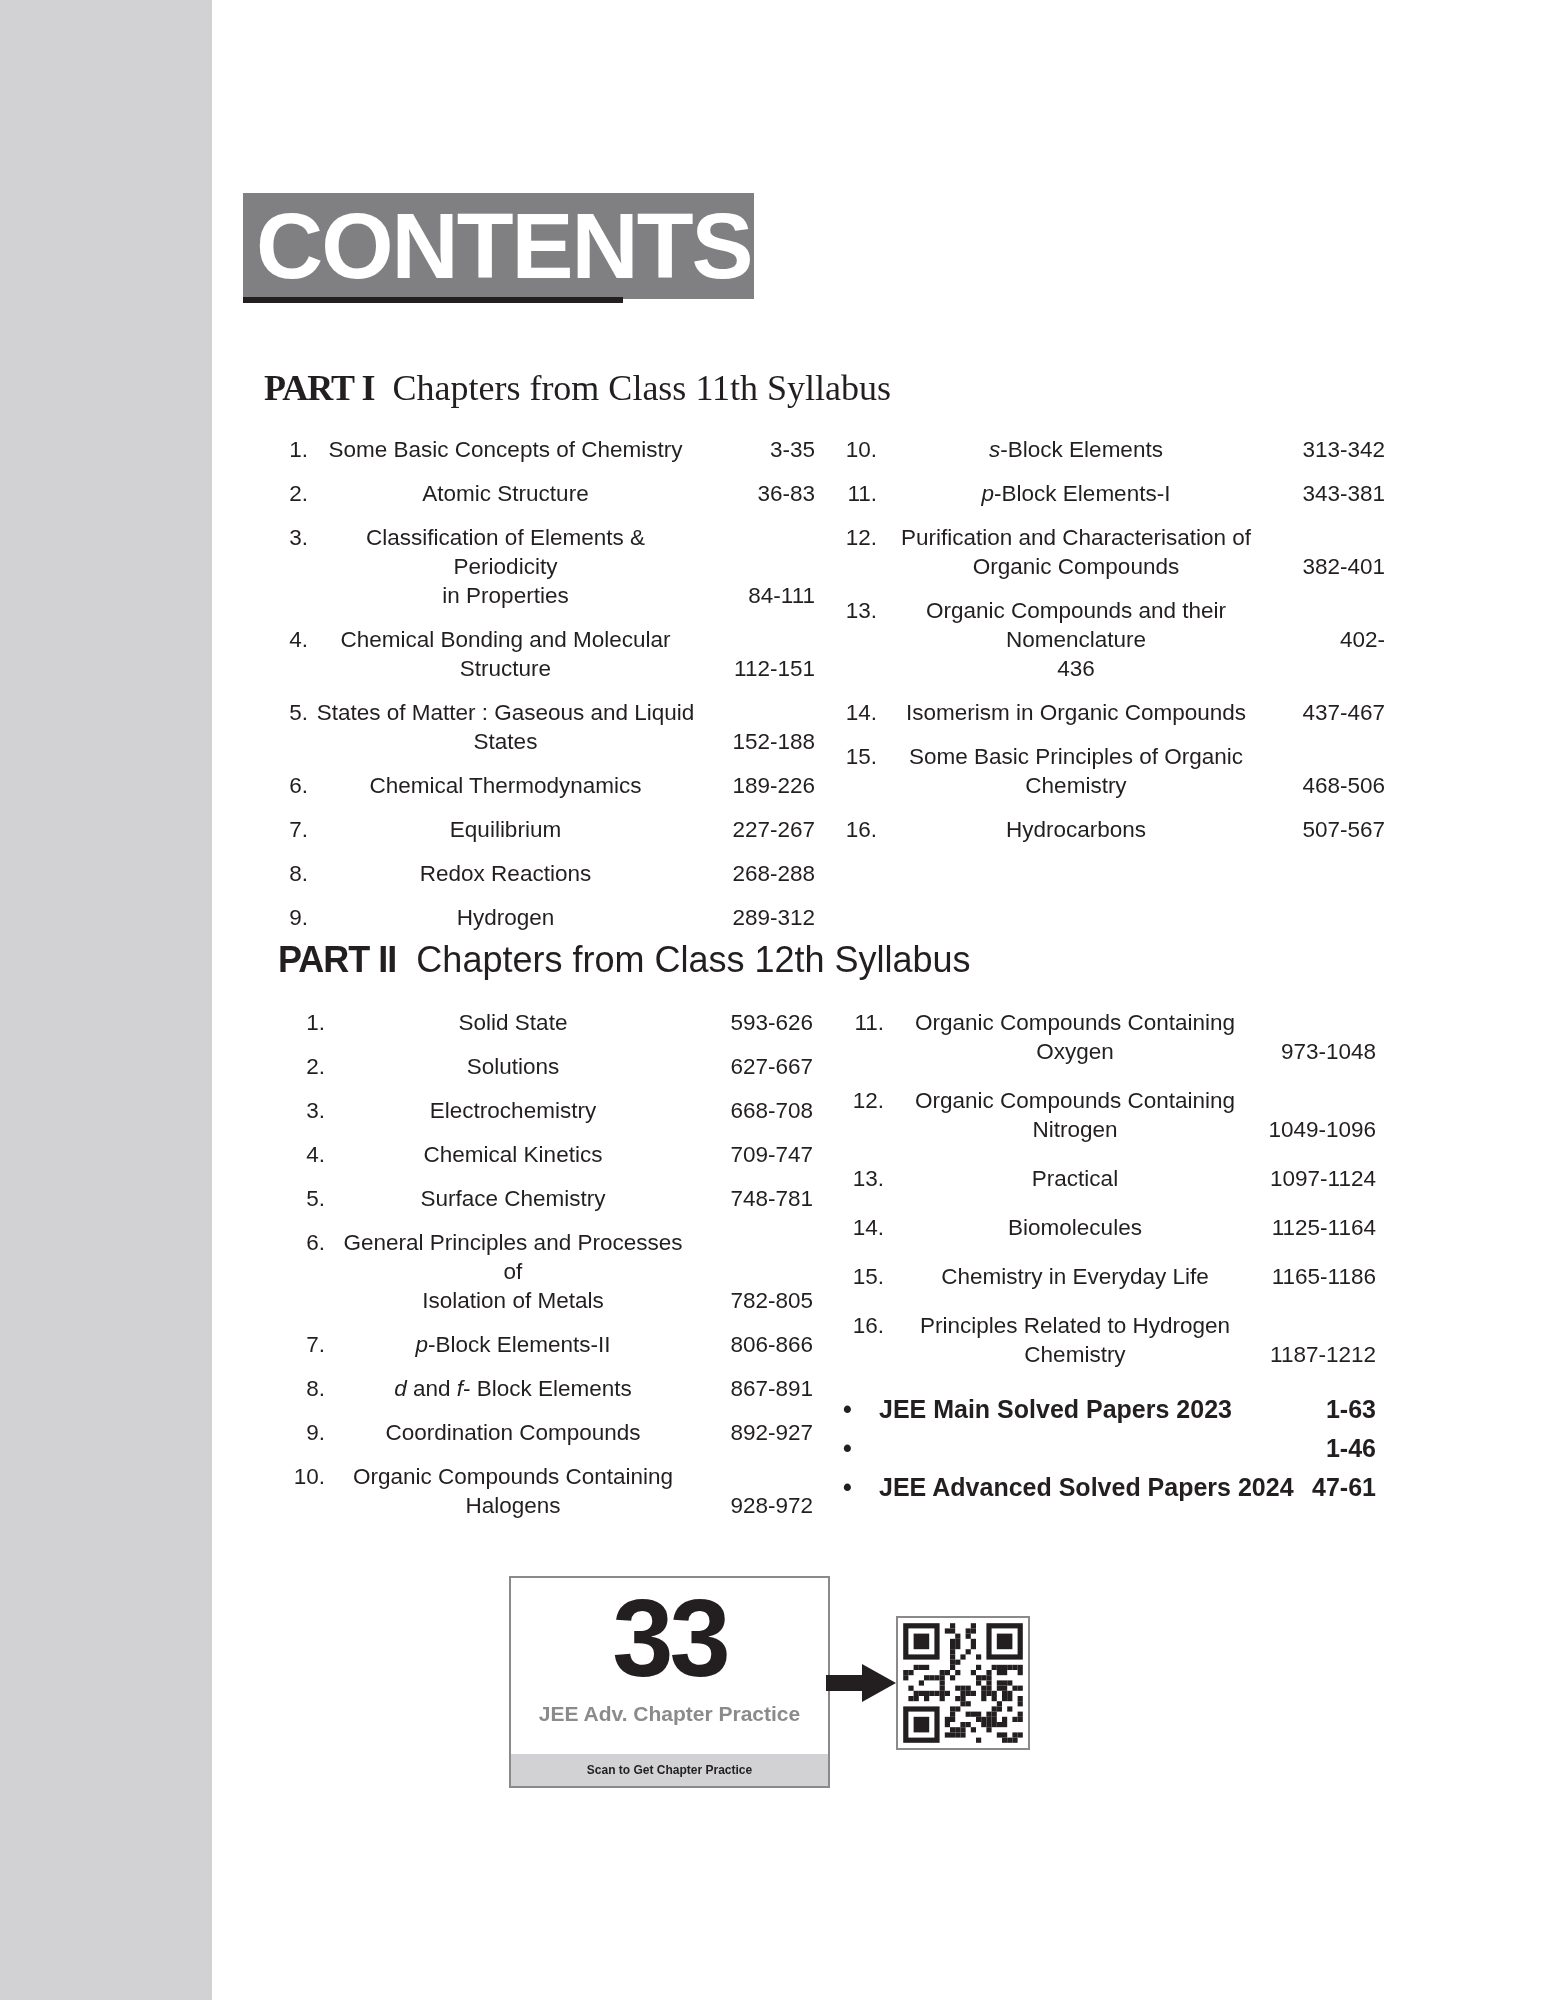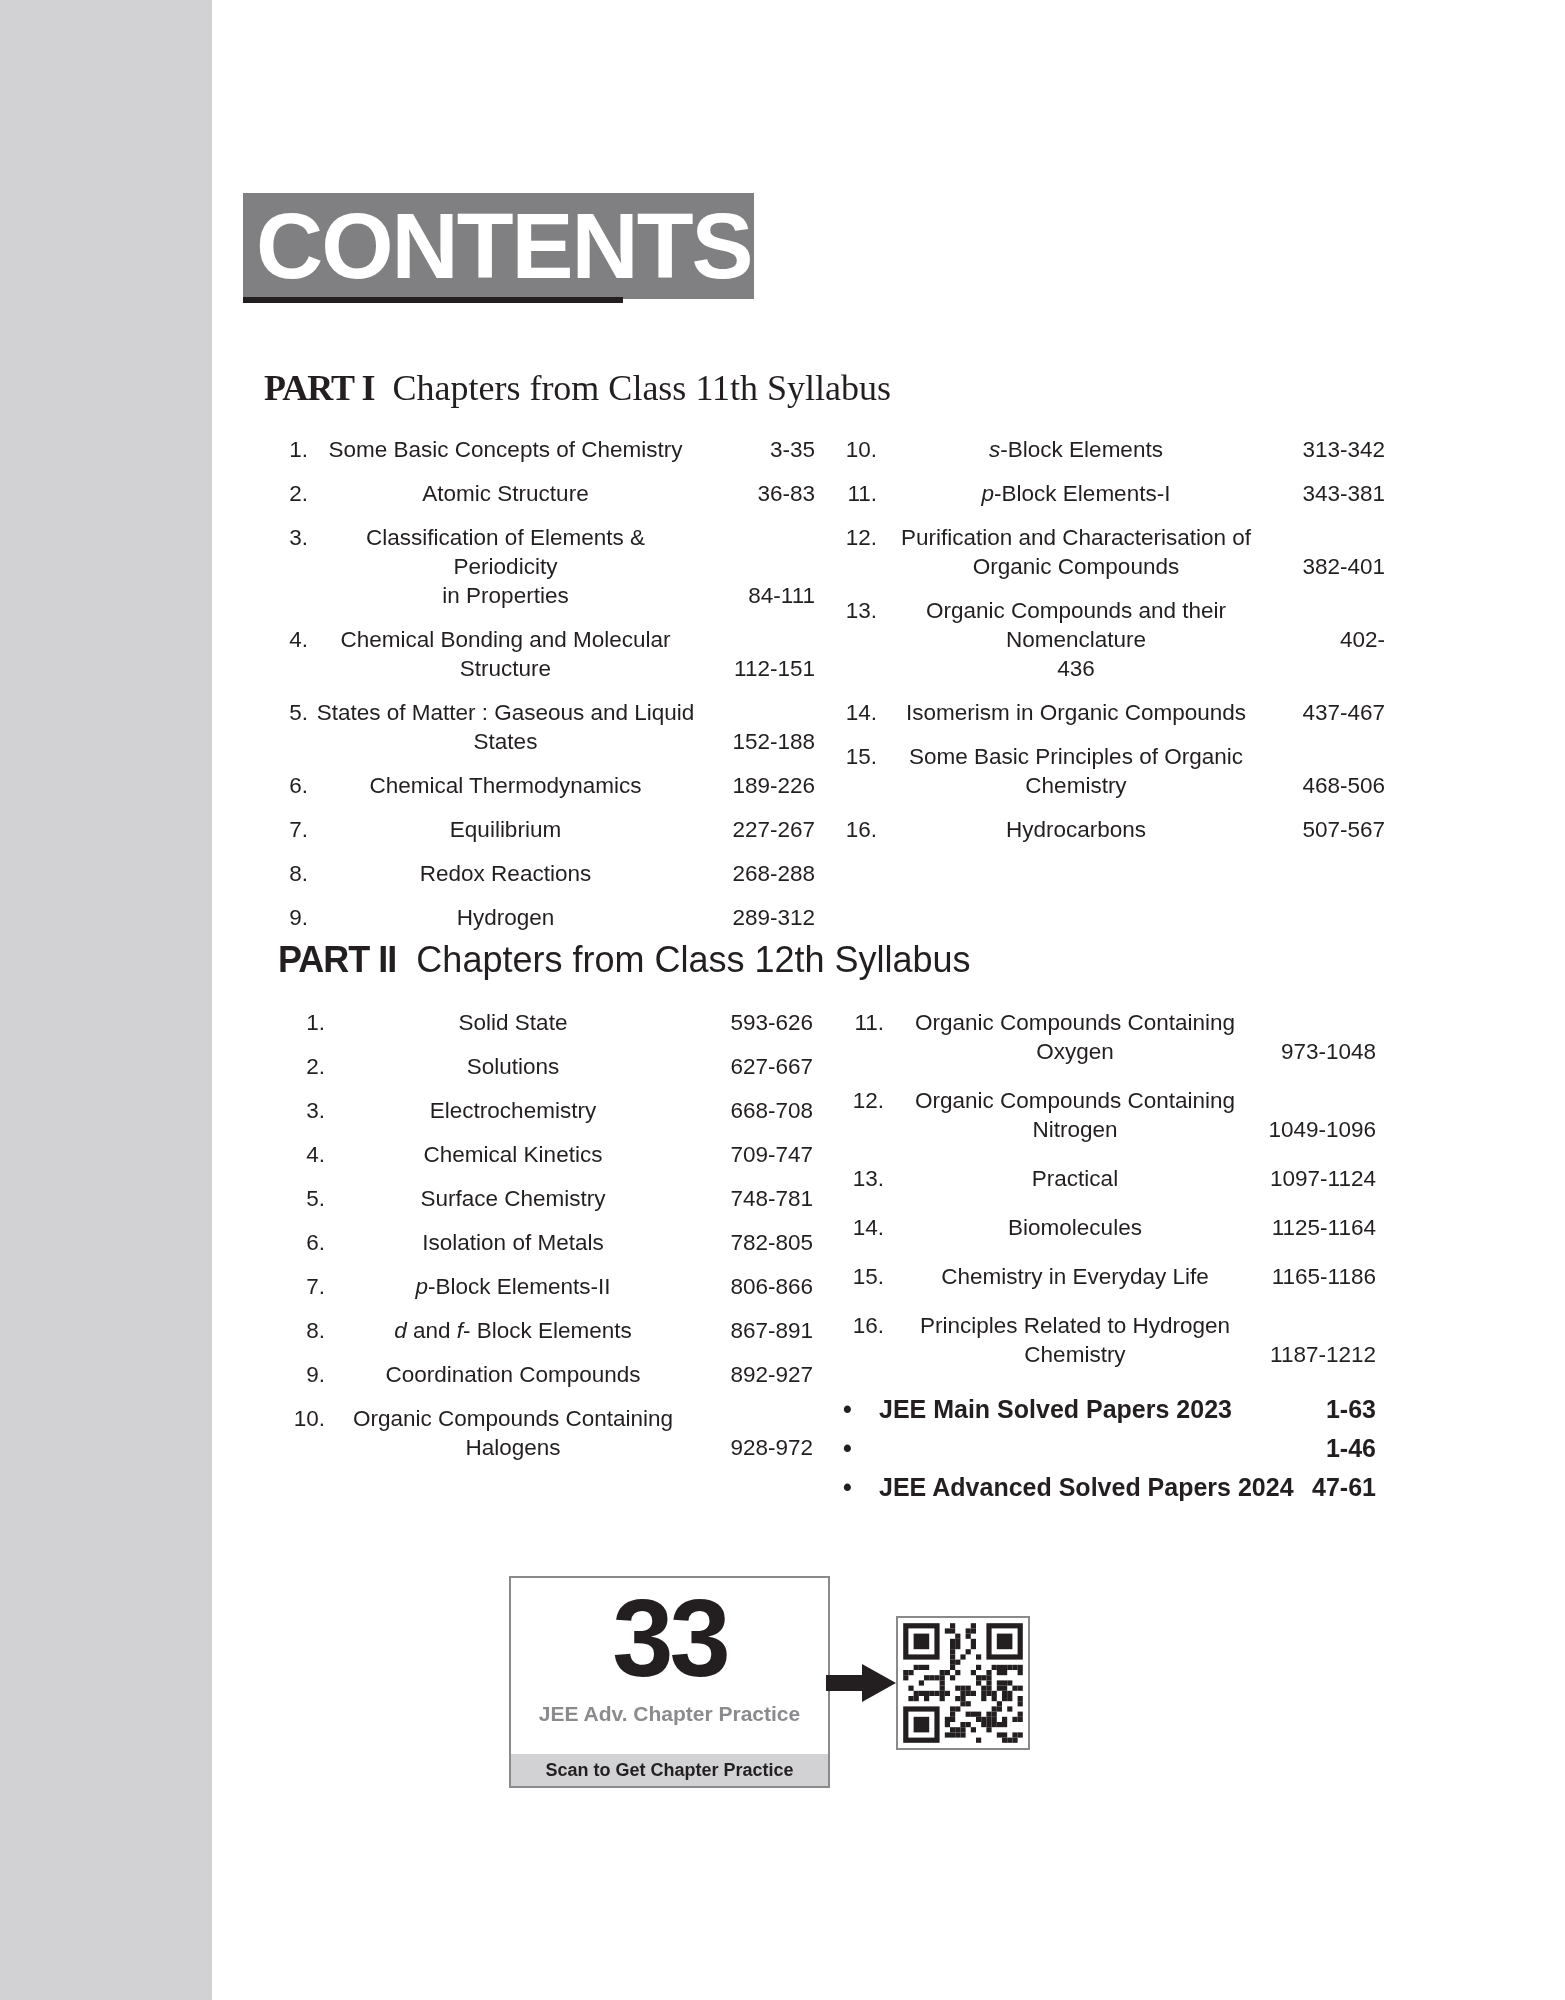--- a/index.html
+++ b/index.html
@@ -25,21 +25,21 @@
 
   .bullet-item { position:relative; font-size:25px; font-weight:bold; line-height:39px; white-space:nowrap; }
   .bullet-item .dot { position:absolute; left:0; }
   .bullet-item .bname { position:absolute; left:36px; }
   .bullet-item .bpages { position:absolute; right:0; }
 
   .qr-card { position:absolute; left:509px; top:1576px; width:317px; height:208px; border:2px solid #8a8a8d; background:#fff; }
   .qr-card .big { position:absolute; left:0; width:100%; top:-4px; text-align:center; font-size:110px; font-weight:bold; color:#231f20; letter-spacing:-4px; }
   .qr-card .sub { position:absolute; left:0; width:100%; top:124px; text-align:center; font-size:21px; font-weight:bold; color:#8b8b8e; }
   .qr-card .foot { position:absolute; left:0; bottom:0; width:100%; height:32px; background:#d2d2d5; text-align:center;
-                   line-height:32px; font-size:18px; font-weight:bold; color:#231f20; }
+                   line-height:32px; font-size:12px; font-weight:bold; color:#231f20; }
   .arrow { position:absolute; left:826px; top:1664px; }
   .qr-box { position:absolute; left:896px; top:1616px; width:130px; height:130px; border:2px solid #8a8a8d; background:#fff; }
 </style>
 </head>
 <body>
 
 <div class="side-strip"></div>
 
 <div class="title-box"></div>
 <div class="title-text">CONTENTS</div>
@@ -168,20 +168,21 @@
       <span class="name">Chemical Kinetics</span>
       <span class="pages">709-747</span>
     </div>
     <div class="item" style="margin-bottom: 15px; padding-left: 48px; padding-right: 120px;">
       <span class="num" style="left: 0px; width: 40px;">5.</span>
       <span class="name">Surface Chemistry</span>
       <span class="pages">748-781</span>
     </div>
     <div class="item" style="margin-bottom: 15px; padding-left: 48px; padding-right: 120px;">
       <span class="num" style="left: 0px; width: 40px;">6.</span>
+      <span class="name">General Principles and Processes of</span>
       <span class="name">Isolation of Metals</span>
       <span class="pages">782-805</span>
     </div>
     <div class="item" style="margin-bottom: 15px; padding-left: 48px; padding-right: 120px;">
       <span class="num" style="left: 0px; width: 40px;">7.</span>
       <span class="name"><i>p</i><span>-Block Elements-II</span></span>
       <span class="pages">806-866</span>
     </div>
     <div class="item" style="margin-bottom: 15px; padding-left: 48px; padding-right: 120px;">
       <span class="num" style="left: 0px; width: 40px;">8.</span>

